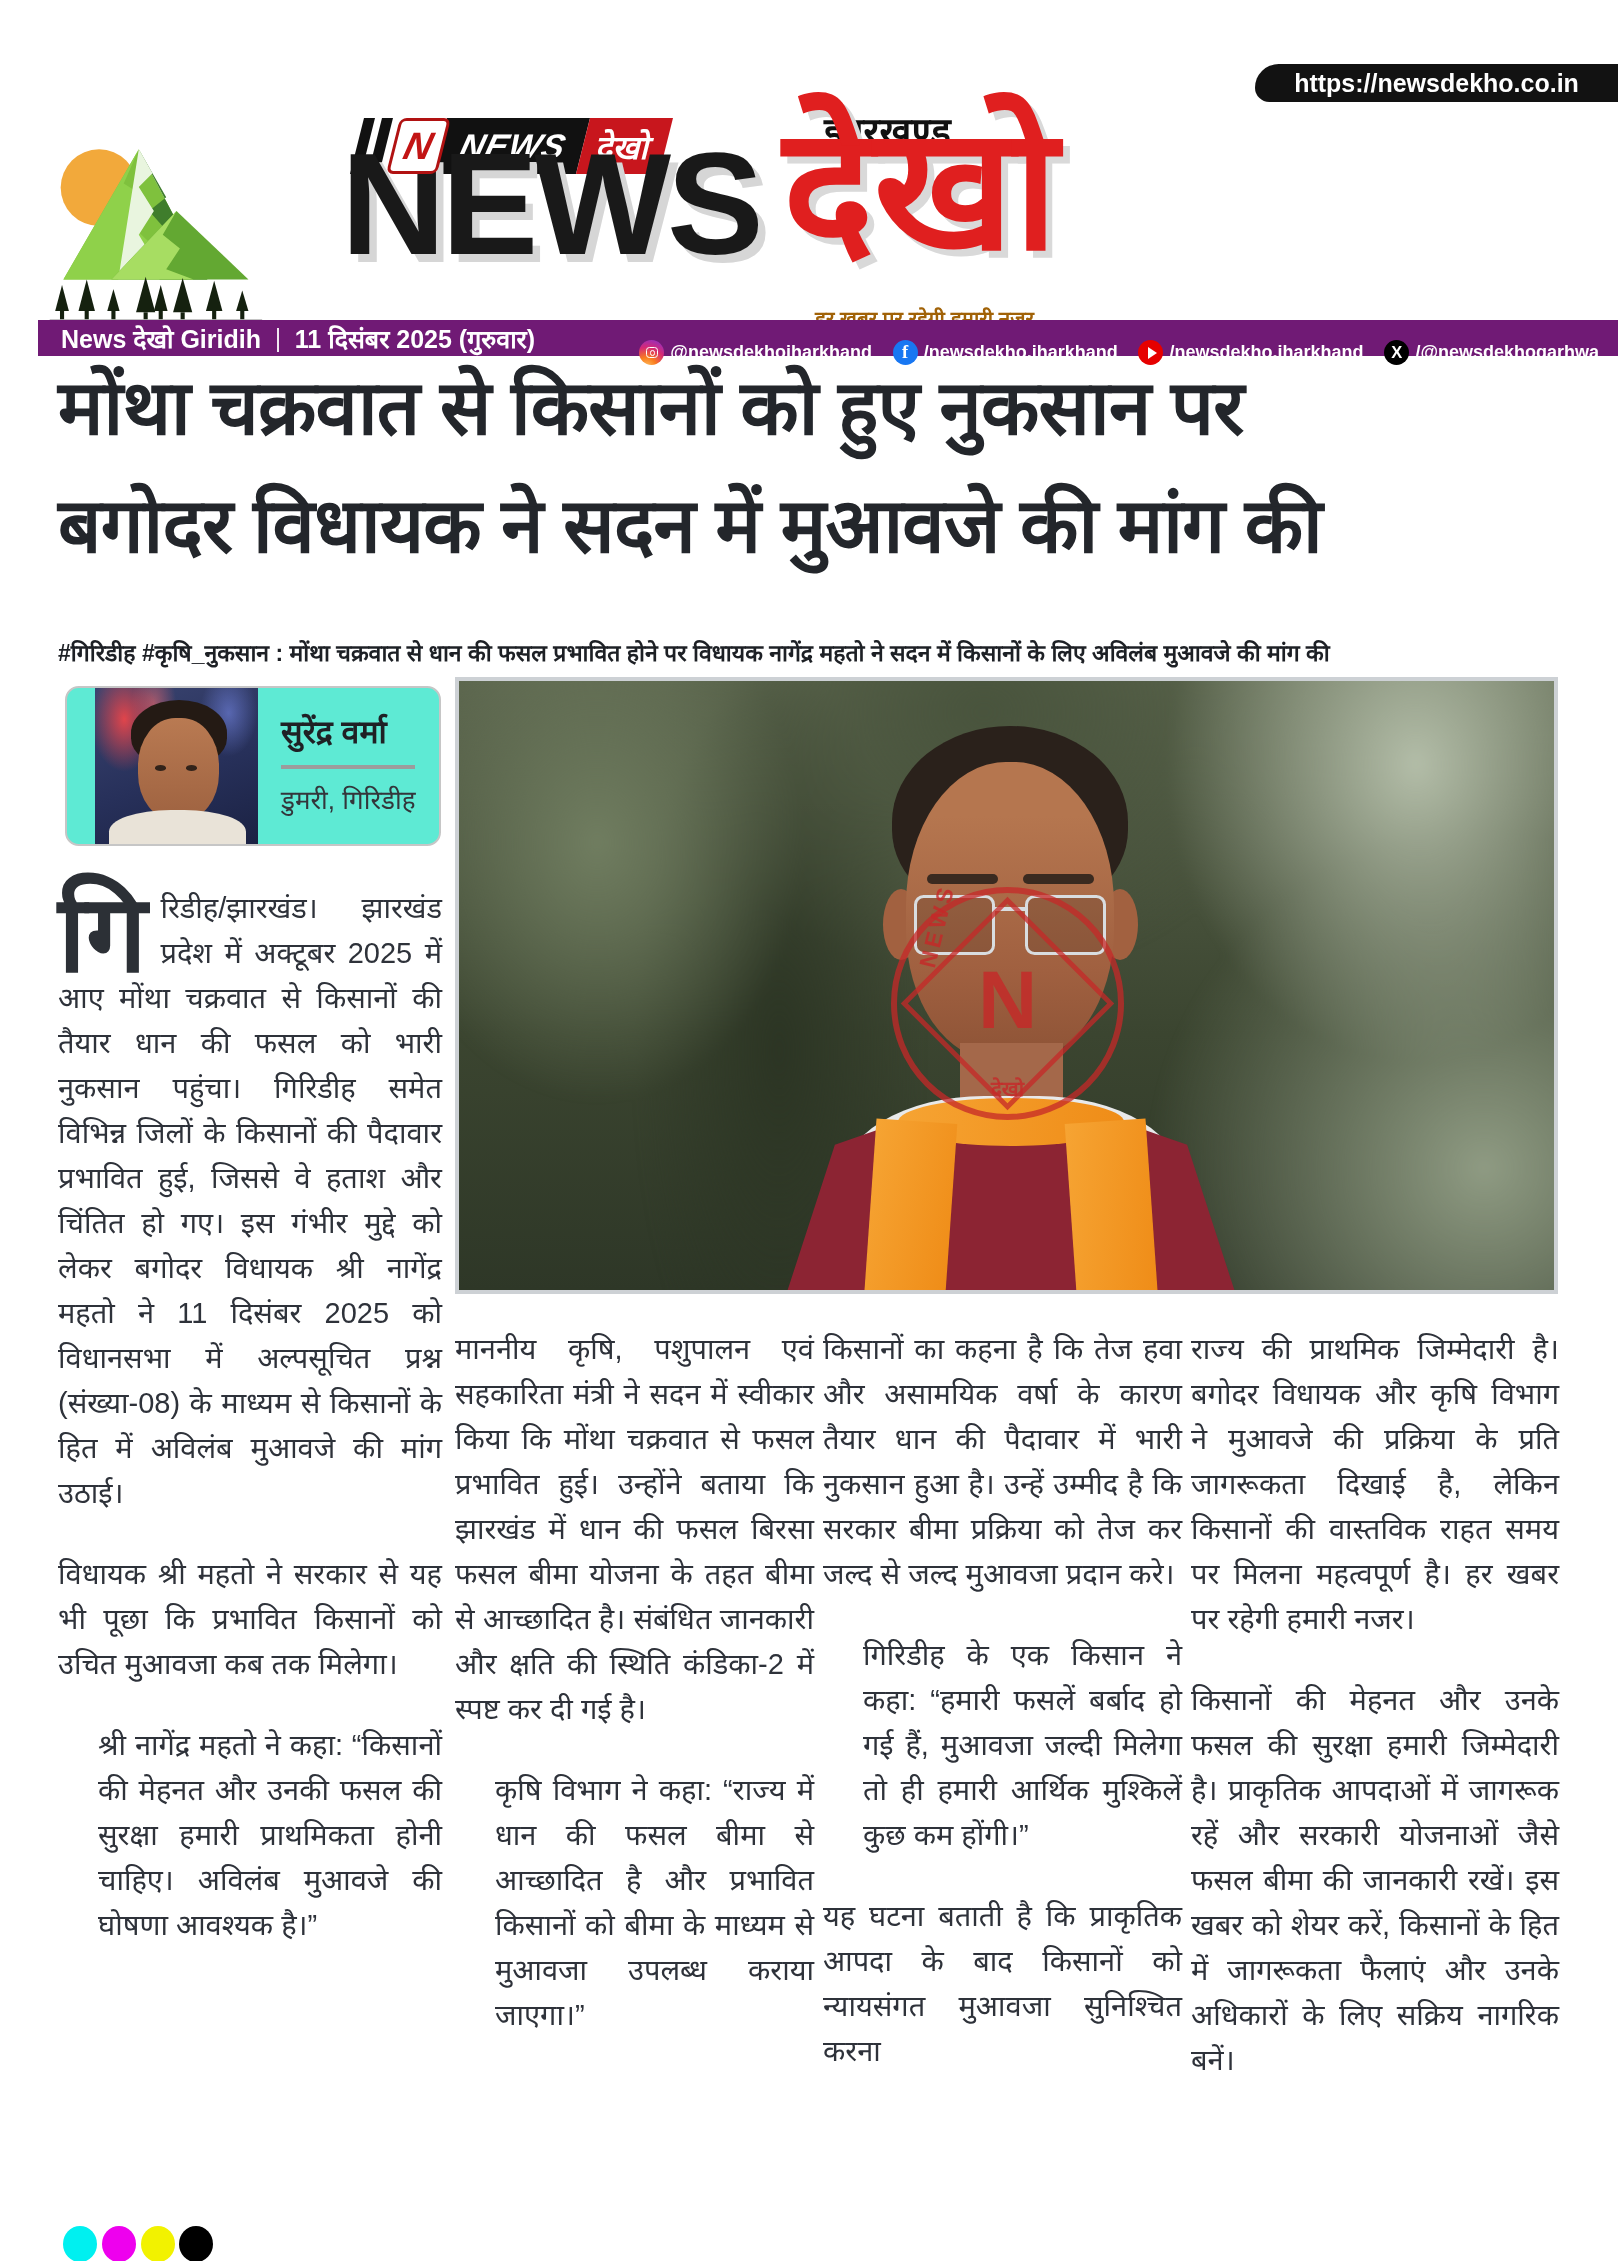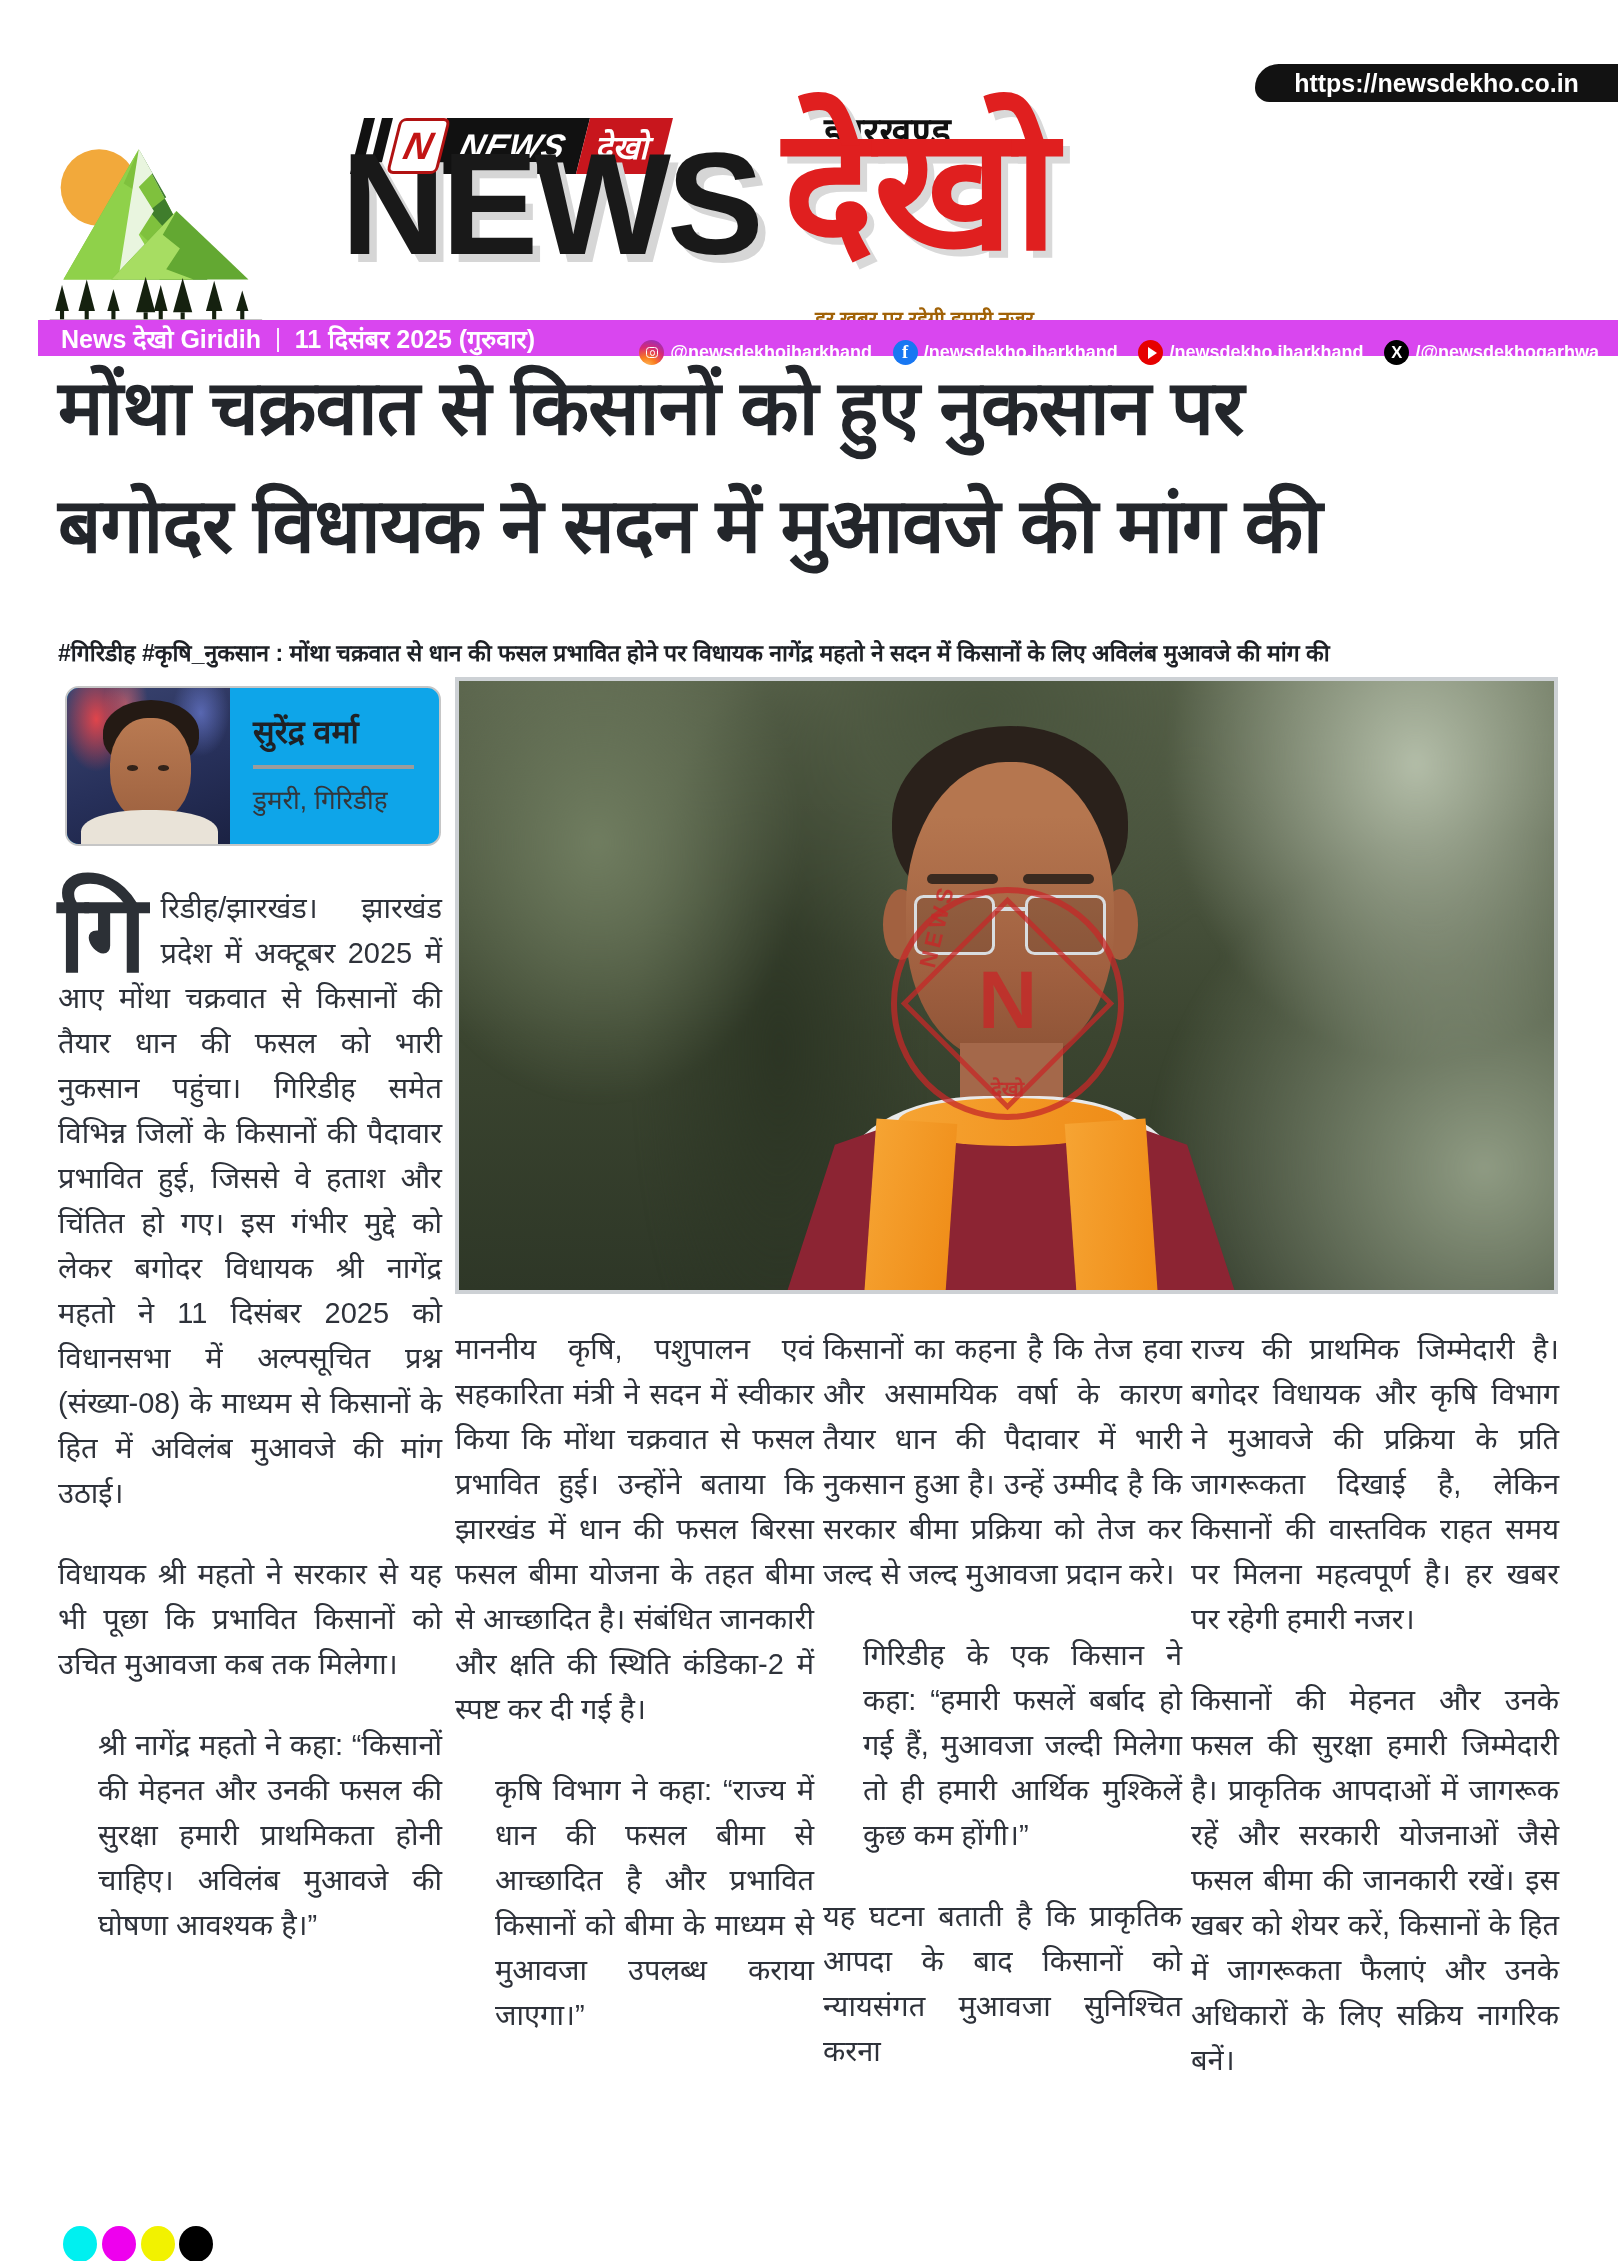--- a/index.html
+++ b/index.html
@@ -24,21 +24,21 @@
   .badge .badge-dekho{background:#c8161d;color:#fff;font-weight:800;font-size:33px;display:flex;
     align-items:center;padding:0 15px;transform:skewX(-14deg);}
   .title-news{position:absolute;left:341px;top:132px;font-size:145px;line-height:1;font-weight:900;
     color:#191919;letter-spacing:-4.1px;text-shadow:7.5px 7.5px 0 #d6d6d6;}
   .title-state{position:absolute;left:824px;top:103px;font-size:39px;font-weight:700;color:#111;text-align:center;}
   .title-dekho{position:absolute;left:783px;top:95px;font-size:171px;line-height:1.1;font-weight:800;
     color:#e01f1f;text-shadow:6.9px 6.9px 0 #d9d9d9;}
   .tagline{position:absolute;left:815px;top:304px;font-size:20.6px;font-weight:800;color:#a16207;}
 
   
-  .info-bar{position:absolute;left:38px;right:0;top:320px;height:36px;background:#d946ef;color:#fff;
+  .info-bar{position:absolute;left:38px;right:0;top:320px;height:36px;background:#701a75;color:#fff;
     display:flex;align-items:center;padding:0 19px 0 23px;}
   .info-left{display:flex;align-items:center;gap:13.7px;font-size:25px;font-weight:bold;white-space:nowrap;}
   .info-sep{font-weight:400;opacity:.9;}
   .socials{margin-left:auto;display:flex;align-items:center;gap:20.6px;font-size:18px;font-weight:bold;white-space:nowrap;}
   .soc{display:flex;align-items:center;gap:6.2px;margin-top:29px;}
   .sicon{width:25px;height:25px;border-radius:50%;display:flex;align-items:center;justify-content:center;flex:0 0 auto;}
   .sicon.ig{background:radial-gradient(circle at 30% 110%,#fdc468 0%,#fa7e1e 30%,#d62976 62%,#962fbf 90%);}
   .sicon.ig i{display:block;width:11.7px;height:11.7px;border:1.7px solid #fff;border-radius:3.4px;position:relative;}
   .sicon.ig i::after{content:"";position:absolute;left:2.7px;top:2.7px;width:3.4px;height:3.4px;border:1.4px solid #fff;border-radius:50%;}
   .sicon.fb{background:#1877f2;color:#fff;font-weight:900;font-size:18.5px;font-family:"Liberation Serif",serif;}
@@ -48,21 +48,21 @@
 
   
   .headline{position:absolute;left:58px;width:1515px;font-size:76px;line-height:1;font-weight:900;
     color:#23262b;letter-spacing:-0.7px;}
   .hl1{top:370px;}
   .hl2{top:488px;}
   .subheadline{position:absolute;left:58px;top:636px;width:1522px;font-size:23px;font-weight:700;color:#1d2025;}
 
   
   .author-card{position:absolute;left:65px;top:686px;width:376px;height:160px;border:2.1px solid #c6c6c6;
-    border-radius:13.7px;overflow:hidden;display:flex;background:#0ea5e9;}
+    border-radius:13.7px;overflow:hidden;display:flex;background:#5eead4;padding-left:28px;}
   .reporter-photo{width:163px;flex:0 0 auto;position:relative;overflow:hidden;
     background:radial-gradient(48px 75px at 18% 20%,rgba(255,70,70,.85),transparent 70%),
       radial-gradient(32px 55px at 36% 10%,rgba(255,110,110,.55),transparent 70%),
       radial-gradient(41px 62px at 82% 16%,rgba(130,150,255,.5),transparent 70%),
       linear-gradient(160deg,#3a4470,#27305a 55%,#1b2243);}
   .rp-hair{position:absolute;left:36px;top:12.3px;width:96px;height:66px;background:#241a14;border-radius:50% 50% 42% 42%;}
   .rp-face{position:absolute;left:43px;top:30px;width:81px;height:103px;background:linear-gradient(#b97a52,#9e6240);border-radius:46%;}
   .rp-eye{position:absolute;top:77px;width:11px;height:5.5px;background:#32231a;border-radius:50%;}
   .rp-eye.l{left:60px}.rp-eye.r{left:91px}
   .rp-shirt{position:absolute;left:13.7px;top:122px;width:137px;height:48px;background:#e9e3d8;border-radius:45% 45% 0 0;}

